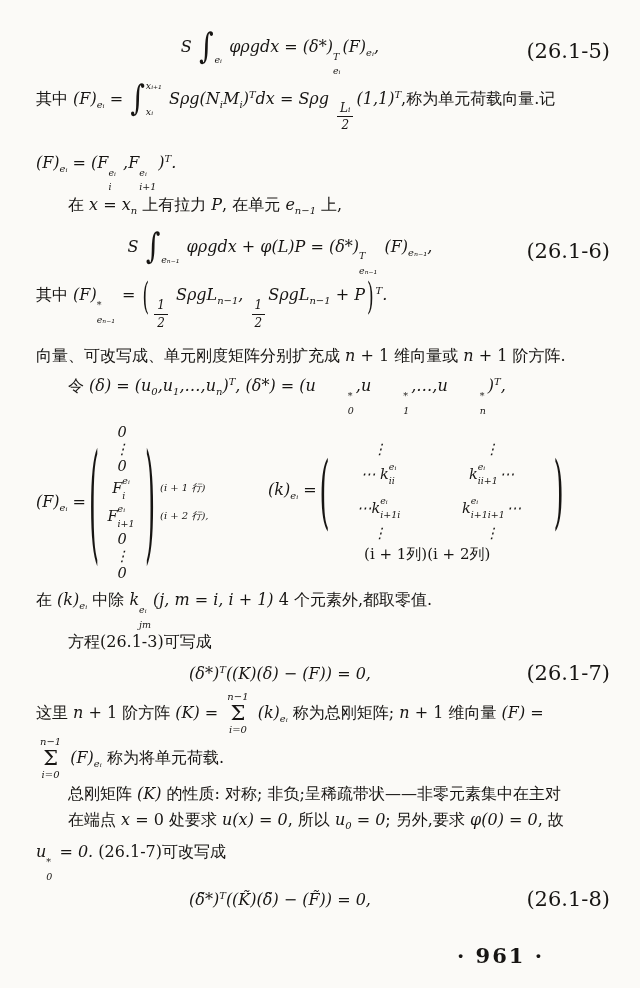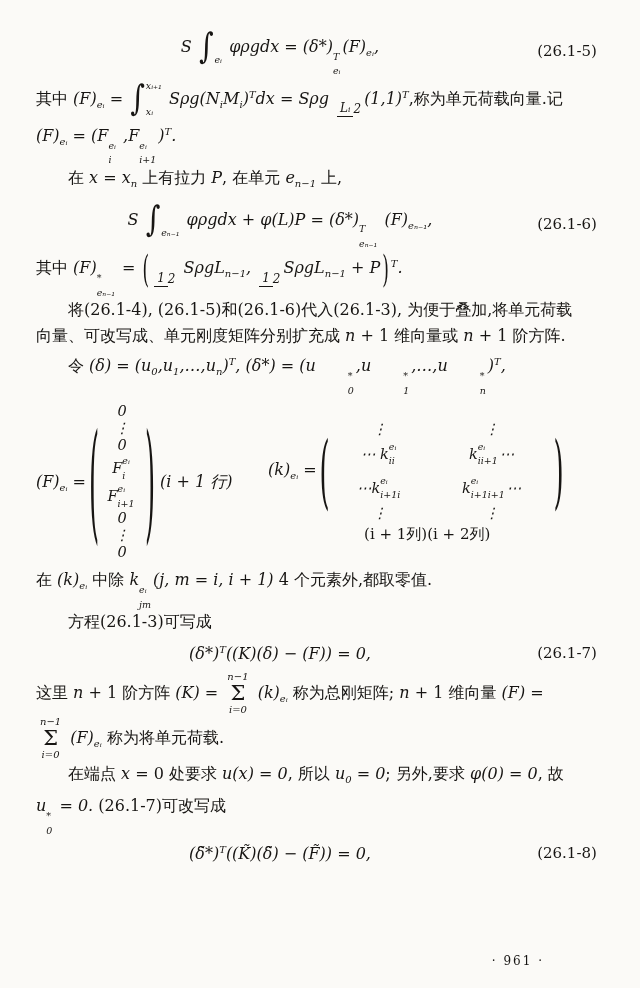--- a/index.html
+++ b/index.html
@@ -9,55 +9,55 @@
   .content{width:100%}
   .pline{font-size:16px;line-height:26px;min-height:26px;white-space:nowrap}
   .indent{text-indent:2em}
   .math{font-style:italic}
   .txt{font-style:normal}
   .bold{font-weight:normal}
   .sb{font-size:10px;font-style:italic;vertical-align:-4px}
   .sp{font-size:10px;font-style:italic;vertical-align:6px}
   .ss{display:inline-flex;flex-direction:column;align-items:flex-start;justify-content:space-between;height:24px;vertical-align:-8px;font-style:italic;line-height:1;margin-right:2px}
   .ss-t,.ss-b{font-size:9.5px;display:block;line-height:1}
-  .frac{display:inline-flex;flex-direction:row;align-items:center;vertical-align:-9px;font-style:italic;line-height:1;margin:0 3px}
+  .frac{display:inline-flex;flex-direction:column;align-items:center;vertical-align:-9px;font-style:italic;line-height:1;margin:12px 3px}
   .fr-n{font-size:12px;padding:0 3px 1px 3px;border-bottom:1px solid #171513;line-height:1.2}
   .fr-d{font-size:12px;line-height:1.3;padding-top:1px}
   .intw{display:inline-flex;align-items:center;vertical-align:middle;margin:0 2px;height:40px}
   .int-s{font-size:28px;transform:scaleY(1.25);display:inline-block;line-height:1}
   .lims{display:inline-flex;flex-direction:column;justify-content:space-between;height:36px;margin-left:1px}
   .lim-t,.lim-b{font-size:9.5px;font-style:italic;line-height:1;min-height:10px}
   .sumw{display:inline-flex;flex-direction:column;align-items:center;vertical-align:middle;line-height:1;margin:0 4px}
   .sum-t,.sum-b{font-size:10px;font-style:italic;line-height:1;padding:1px 0}
   .sum-s{font-size:21px;line-height:1;font-style:normal}
   .bigp{display:inline-block;transform:scaleY(2.2);font-size:17px;vertical-align:middle;margin:0 2px;font-style:normal}
   .eqline{display:flex;align-items:center;font-size:16px;margin:3px 0;min-height:30px}
   .eqbody{flex:1;text-align:center}
-  .eqno{width:86px;text-align:center;font-size:15px}
+  .eqno{width:86px;text-align:right;font-size:21px}
   .matrow{display:flex;align-items:center;margin:8px 0 6px 0}
   .mat{display:inline-flex;align-items:center}
   .mlhs{font-size:16px;margin-right:3px;white-space:nowrap}
   .mparen{display:inline-flex;align-items:center;justify-content:center;width:10px;overflow:visible}
   .mparen-g{display:block;line-height:1}
   .vcol{display:inline-flex;flex-direction:column;justify-content:center;min-width:46px}
   .vlab{display:inline-flex;flex-direction:column;margin-left:5px;min-width:92px}
   .vcell{height:17px;display:flex;align-items:center;justify-content:center;font-size:14.5px;line-height:1;font-style:italic}
   .vcell.tall{height:28px}
-  .vcell.lab{justify-content:flex-start;white-space:nowrap;font-size:16px}
+  .vcell.lab{justify-content:flex-start;white-space:nowrap;font-size:10px}
   .kwrap{display:flex;flex-direction:column;margin-left:16px}
   .kgrid{display:inline-flex;flex-direction:column}
   .krow{display:flex;align-items:center;height:34px}
   .krow.kdots{height:16px}
   .kcell{display:flex;align-items:center;justify-content:center;font-size:14.5px;font-style:italic;white-space:nowrap}
   .kcell.c1{width:100px}
   .kcell.c2{width:124px}
   .klab{display:inline-flex;flex-direction:row;margin-left:13px}
   .klab .kcell{width:66px;justify-content:flex-start}
   .kcollab{font-size:15px;padding:4px 0 0 96px;white-space:nowrap}
-  .footer{position:absolute;bottom:20px;right:96px;font-size:12px;font-weight:normal;letter-spacing:2px}
+  .footer{position:absolute;bottom:20px;right:96px;font-size:21px;font-weight:bold;letter-spacing:2px}
 </style>
 </head>
 <body>
 
 <div class="page">
   <div class="content">
       <div class="eqline">
         <span class="eqbody"><span class="math">S </span><span class="intw">
             <span class="int-s">∫</span>
             <span class="lims">
@@ -104,21 +104,20 @@
       <div class="pline"><span class="txt">其中 </span><span class="math">(F)</span><span class="ss">
           <span class="ss-t">*</span>
           <span class="ss-b">eₙ₋₁</span>
         </span><span class="math"> = </span><span class="bigp">(</span><span class="frac">
           <span class="fr-n">1</span>
           <span class="fr-d">2</span>
         </span><span class="math"> SρgL</span><span class="sb">n−1</span><span class="math">, </span><span class="frac">
           <span class="fr-n">1</span>
           <span class="fr-d">2</span>
         </span><span class="math">SρgL</span><span class="sb">n−1</span><span class="math"> + P</span><span class="bigp">)</span><span class="sp">T</span><span class="math">.</span></div>
-      <div class="pline indent"><span class="txt">将(26.1-4), (26.1-5)和(26.1-6)代入(26.1-3), 为便于叠加,将单元荷载</span></div>
       <div class="pline"><span class="txt">向量、可改写成、单元刚度矩阵分别扩充成 </span><span class="math">n</span><span class="txt"> + 1 维向量或 </span><span class="math">n</span><span class="txt"> + 1 阶方阵.</span></div>
       <div class="pline indent"><span class="txt">令 </span><span class="math">(δ) = (u</span><span class="sb">0</span><span class="math">,u</span><span class="sb">1</span><span class="math">,…,u</span><span class="sb">n</span><span class="math">)</span><span class="sp">T</span><span class="math">, (δ*) = (u</span><span class="ss">
           <span class="ss-t">*</span>
           <span class="ss-b">0</span>
         </span><span class="math">,u</span><span class="ss">
           <span class="ss-t">*</span>
           <span class="ss-b">1</span>
         </span><span class="math">,…,u</span><span class="ss">
           <span class="ss-t">*</span>
           <span class="ss-b">n</span>
@@ -164,20 +163,21 @@
             </span>
           </span>
           <span class="mparen" style="height: 158px;">
             <span class="mparen-g" style="font-size: 26px; transform: scaleY(4.9375);">)</span>
           </span>
           <span class="vlab">
             <span class="vcell lab"></span>
             <span class="vcell lab"></span>
             <span class="vcell lab"></span>
             <span class="vcell lab tall">(i + 1 行)</span>
+            <span class="vcell lab tall">(i + 2 行),</span>
             <span class="vcell lab"></span>
             <span class="vcell lab"></span>
             <span class="vcell lab"></span>
           </span>
         </span>
         <span class="kwrap">
           <span class="mat">
             <span class="mlhs"><span class="math">(k)</span><span class="sb">eᵢ</span><span class="math"> =</span></span>
             <span class="mparen" style="height: 100px;">
               <span class="mparen-g" style="font-size: 26px; transform: scaleY(3.125);">(</span>
@@ -251,20 +251,21 @@
       <div class="pline"><span class="txt">这里 </span><span class="math">n</span><span class="txt"> + 1 阶方阵 </span><span class="math">(K) = </span><span class="sumw">
           <span class="sum-t">n−1</span>
           <span class="sum-s">Σ</span>
           <span class="sum-b">i=0</span>
         </span><span class="math"> (k)</span><span class="sb">eᵢ</span><span class="txt"> 称为</span><span class="bold">总刚矩阵</span><span class="txt">; </span><span class="math">n</span><span class="txt"> + 1 维向量 </span><span class="math">(F)</span><span class="txt"> =</span></div>
       <div class="pline"><span class="sumw">
           <span class="sum-t">n−1</span>
           <span class="sum-s">Σ</span>
           <span class="sum-b">i=0</span>
         </span><span class="math"> (F)</span><span class="sb">eᵢ</span><span class="txt"> 称为</span><span class="bold">将单元荷载</span><span class="txt">.</span></div>
+      <div class="pline indent"><span class="txt">总刚矩阵 </span><span class="math">(K)</span><span class="txt"> 的性质: 对称; 非负;呈稀疏带状——非零元素集中在主对</span></div>
       <div class="pline indent"><span class="txt">在端点 </span><span class="math">x</span><span class="txt"> = 0 处要求 </span><span class="math">u(x) = 0</span><span class="txt">, 所以 </span><span class="math">u</span><span class="sb">0</span><span class="math"> = 0</span><span class="txt">; 另外,要求 </span><span class="math">φ(0) = 0</span><span class="txt">, 故</span></div>
       <div class="pline"><span class="math">u</span><span class="ss">
           <span class="ss-t">*</span>
           <span class="ss-b">0</span>
         </span><span class="math"> = 0.</span><span class="txt"> (26.1-7)可改写成</span></div>
       <div class="eqline">
         <span class="eqbody"><span class="math">(δ̃*)</span><span class="sp">T</span><span class="math">((K̃)(δ̃) − (F̃)) = 0,</span></span>
         <span class="eqno">(26.1-8)</span>
       </div>
     </div>

